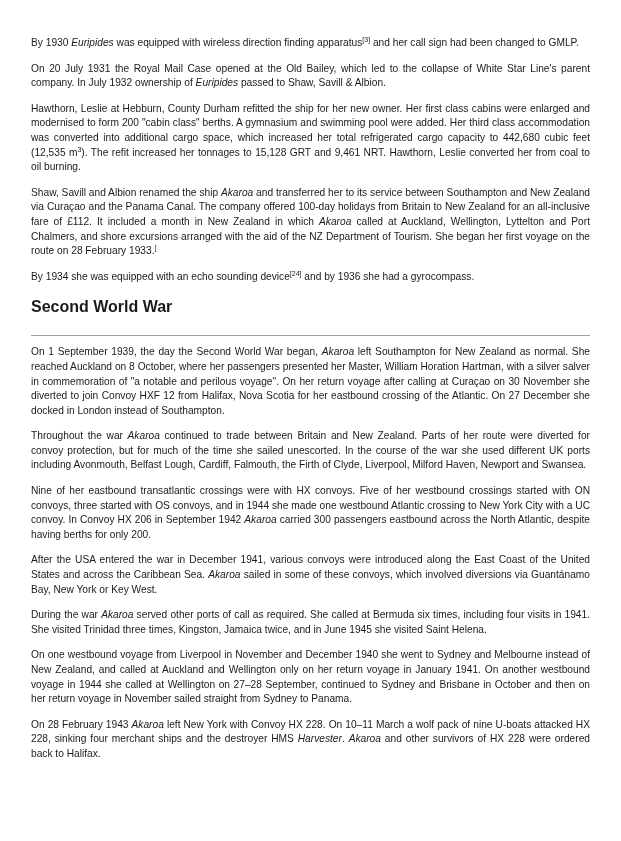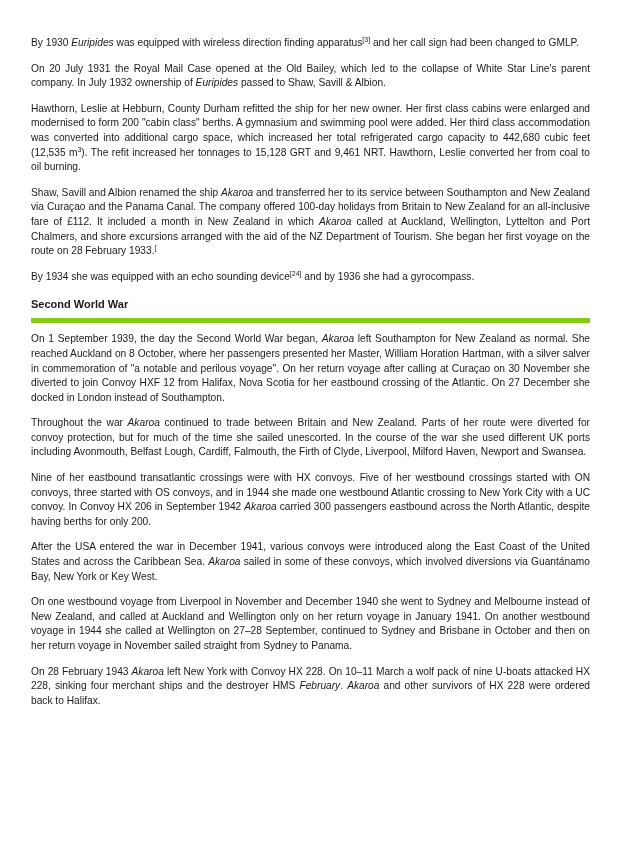--- a/index.html
+++ b/index.html
@@ -27,25 +27,25 @@
     line-height: 14.6px;
     text-align: justify;
     text-justify: inter-word;
     color: #1a1a1a;
   }
   p.para:last-child {
     margin-bottom: 0;
   }
   .heading {
     margin: 14px 0 9px 0;
-    font-size: 11px;
+    font-size: 16px;
     font-weight: bold;
     color: #1a1a1a;
-    padding-bottom: 8px;
-    border-bottom: 5px solid #84cc16;
+    padding-bottom: 19px;
+    border-bottom: 1px solid #84cc16;
   }
   em, .it {
   }
   sup {
     font-size: 7px;
     vertical-align: super;
     line-height: 0;
   }
 </style>
 </head>
@@ -58,16 +58,17 @@
       <p class="para">Hawthorn, Leslie at Hebburn, County Durham refitted the ship for her new owner. Her first class cabins were enlarged and modernised to form 200 "cabin class" berths. A gymnasium and swimming pool were added. Her third class accommodation was converted into additional cargo space, which increased her total refrigerated cargo capacity to 442,680 cubic feet (12,535 m<sup>3</sup>). The refit increased her tonnages to 15,128 GRT and 9,461 NRT. Hawthorn, Leslie converted her from coal to oil burning.</p>
       <p class="para">Shaw, Savill and Albion renamed the ship <em class="it">Akaroa</em> and transferred her to its service between Southampton and New Zealand via Curaçao and the Panama Canal. The company offered 100-day holidays from Britain to New Zealand for an all-inclusive fare of £112. It included a month in New Zealand in which <em class="it">Akaroa</em> called at Auckland, Wellington, Lyttelton and Port Chalmers, and shore excursions arranged with the aid of the NZ Department of Tourism. She began her first voyage on the route on 28 February 1933.<sup>[</sup></p>
       <p class="para">By 1934 she was equipped with an echo sounding device<sup>[24]</sup> and by 1936 she had a gyrocompass.</p>
     </div>
   <div class="heading">Second World War</div>
   <div id="body-section">
       <p class="para">On 1 September 1939, the day the Second World War began, <em class="it">Akaroa</em> left Southampton for New Zealand as normal. She reached Auckland on 8 October, where her passengers presented her Master, William Horation Hartman, with a silver salver in commemoration of "a notable and perilous voyage". On her return voyage after calling at Curaçao on 30 November she diverted to join Convoy HXF 12 from Halifax, Nova Scotia for her eastbound crossing of the Atlantic. On 27 December she docked in London instead of Southampton.</p>
       <p class="para">Throughout the war <em class="it">Akaroa</em> continued to trade between Britain and New Zealand. Parts of her route were diverted for convoy protection, but for much of the time she sailed unescorted. In the course of the war she used different UK ports including Avonmouth, Belfast Lough, Cardiff, Falmouth, the Firth of Clyde, Liverpool, Milford Haven, Newport and Swansea.</p>
       <p class="para">Nine of her eastbound transatlantic crossings were with HX convoys. Five of her westbound crossings started with ON convoys, three started with OS convoys, and in 1944 she made one westbound Atlantic crossing to New York City with a UC convoy. In Convoy HX 206 in September 1942 <em class="it">Akaroa</em> carried 300 passengers eastbound across the North Atlantic, despite having berths for only 200.</p>
       <p class="para">After the USA entered the war in December 1941, various convoys were introduced along the East Coast of the United States and across the Caribbean Sea. <em class="it">Akaroa</em> sailed in some of these convoys, which involved diversions via Guantánamo Bay, New York or Key West.</p>
+      <p class="para">During the war <em class="it">Akaroa</em> served other ports of call as required. She called at Bermuda six times, including four visits in 1941. She visited Trinidad three times, Kingston, Jamaica twice, and in June 1945 she visited Saint Helena.</p>
       <p class="para">On one westbound voyage from Liverpool in November and December 1940 she went to Sydney and Melbourne instead of New Zealand, and called at Auckland and Wellington only on her return voyage in January 1941. On another westbound voyage in 1944 she called at Wellington on 27–28 September, continued to Sydney and Brisbane in October and then on her return voyage in November sailed straight from Sydney to Panama.</p>
-      <p class="para">On 28 February 1943 <em class="it">Akaroa</em> left New York with Convoy HX 228. On 10–11 March a wolf pack of nine U-boats attacked HX 228, sinking four merchant ships and the destroyer HMS <em class="it">February</em>. <em class="it">Akaroa</em> and other survivors of HX 228 were ordered back to Halifax.</p>
+      <p class="para">On 28 February 1943 <em class="it">Akaroa</em> left New York with Convoy HX 228. On 10–11 March a wolf pack of nine U-boats attacked HX 228, sinking four merchant ships and the destroyer HMS <em class="it">Harvester</em>. <em class="it">Akaroa</em> and other survivors of HX 228 were ordered back to Halifax.</p>
     </div>
 </div>
 
 </body></html>

